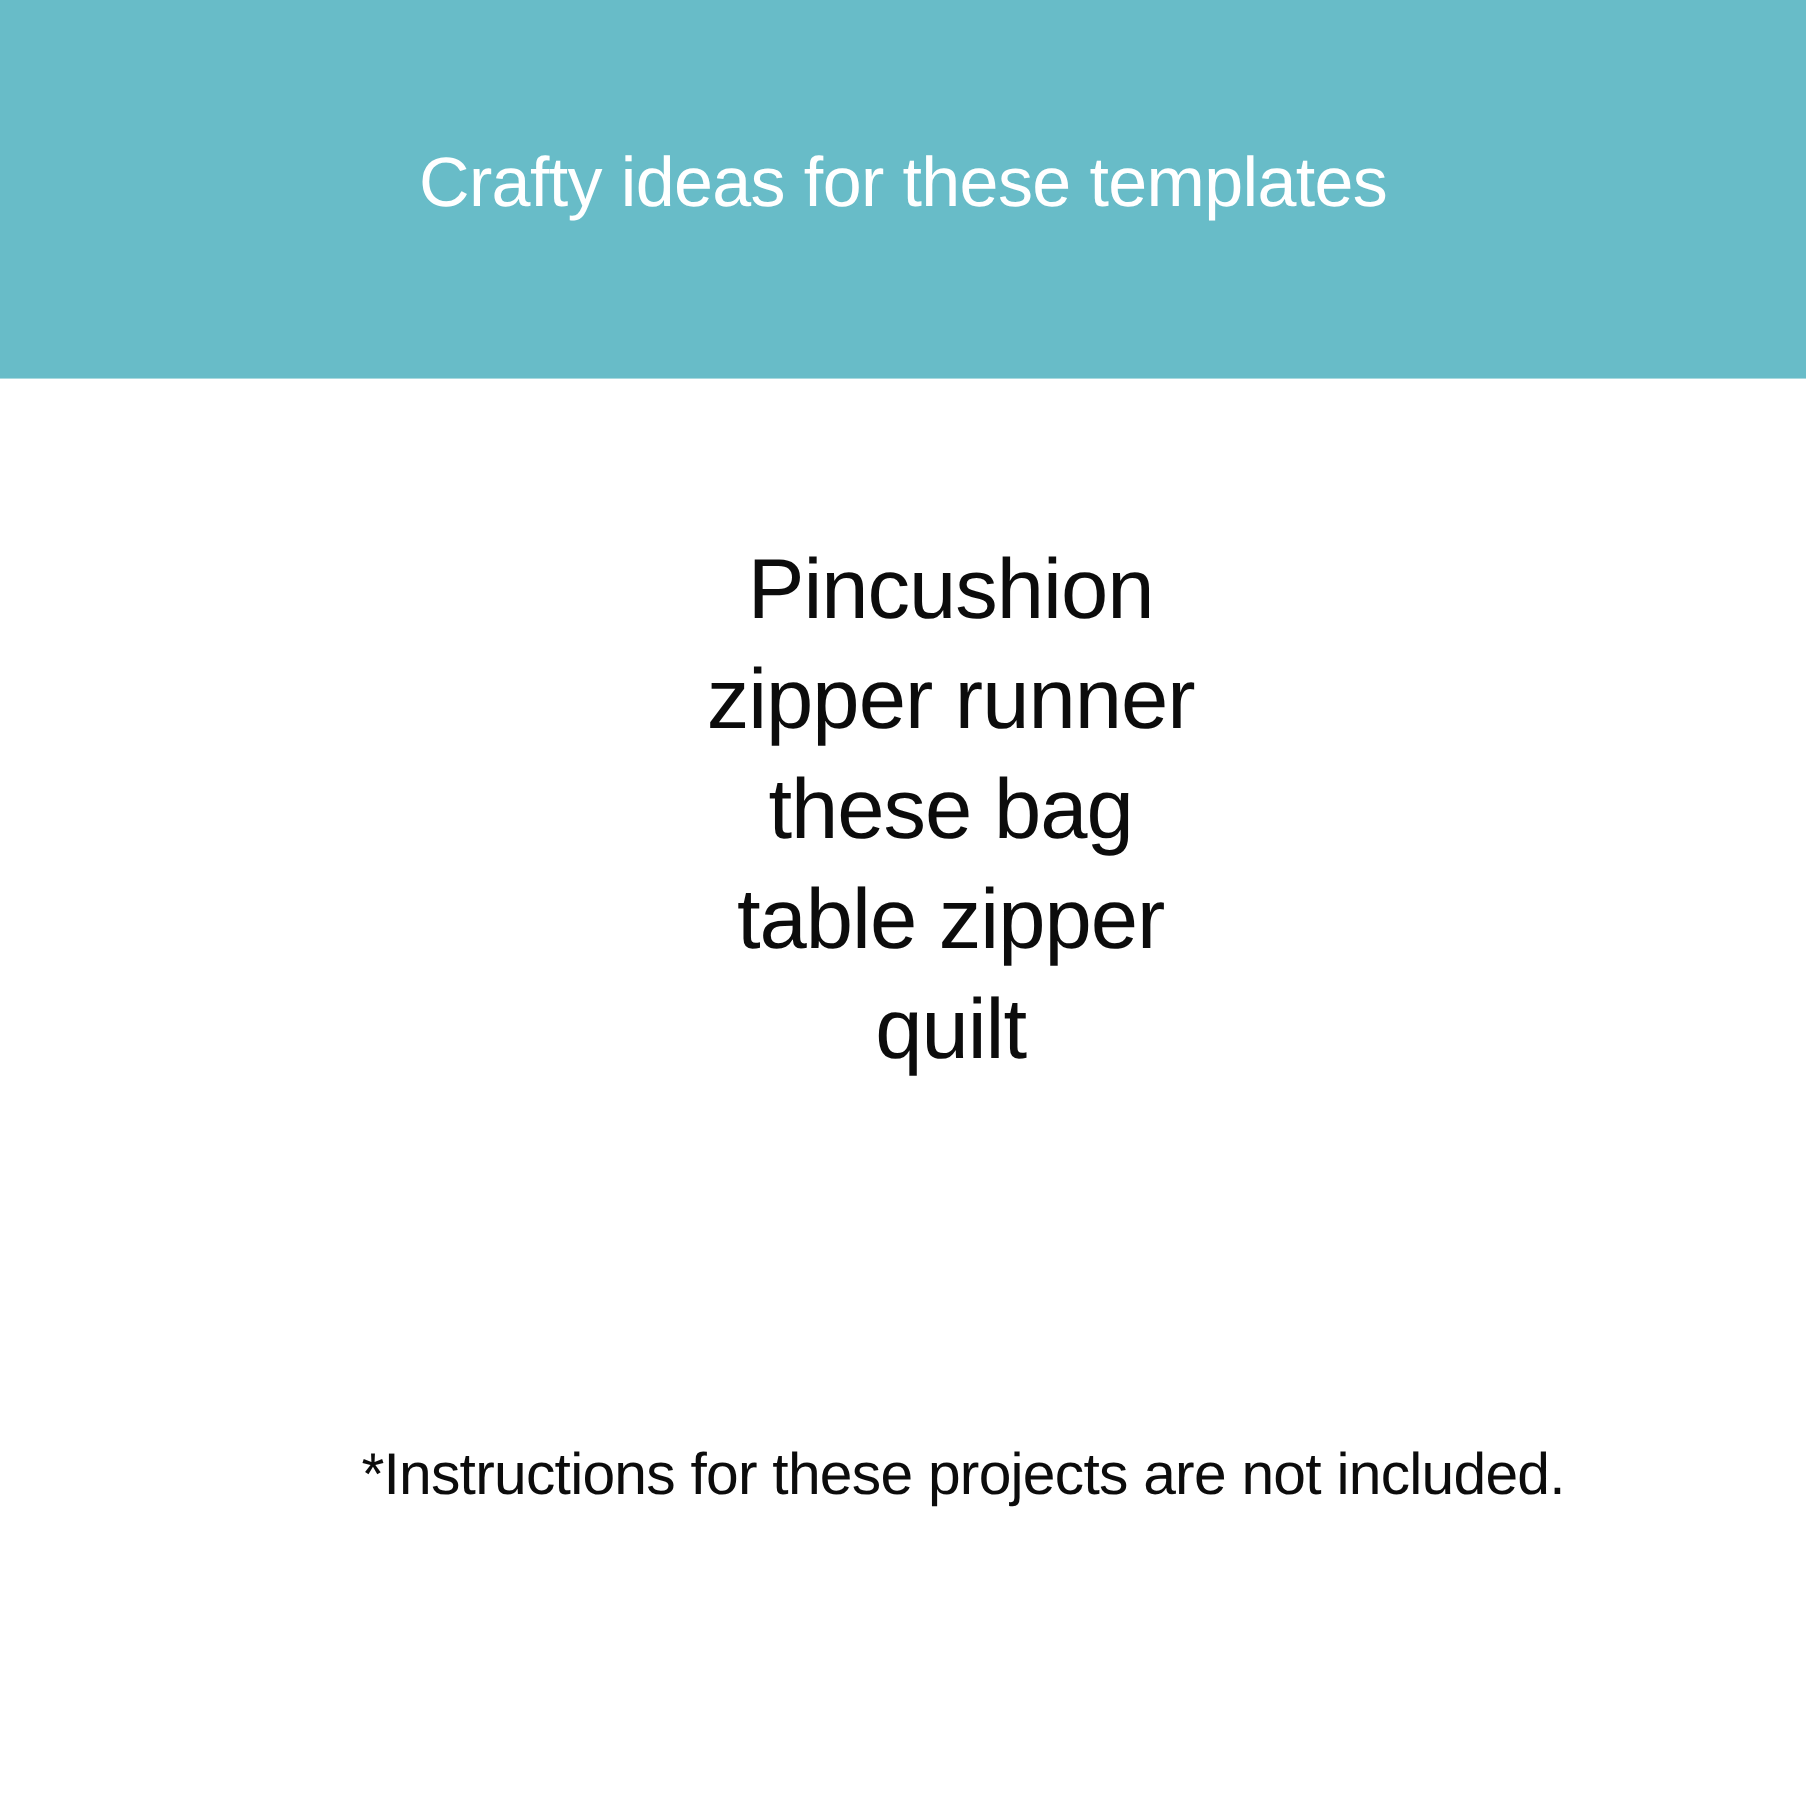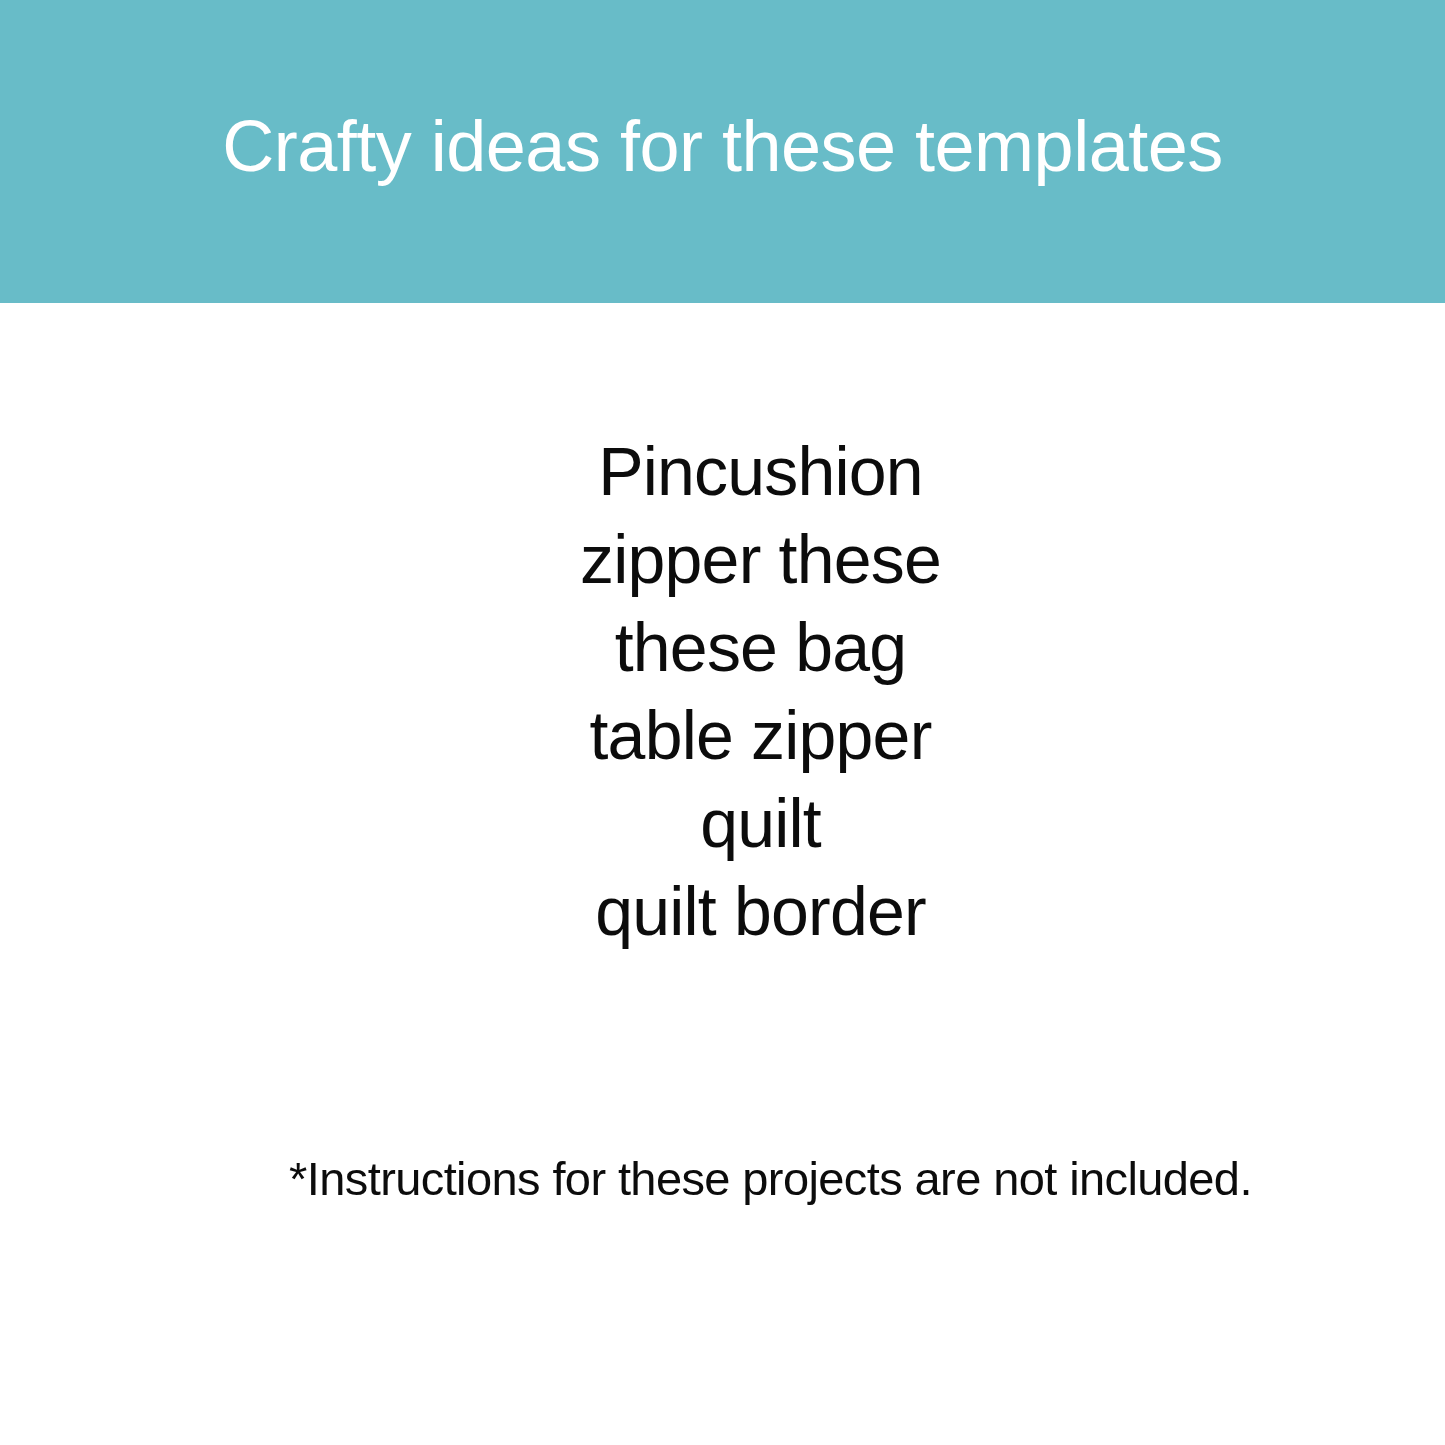--- a/index.html
+++ b/index.html
@@ -27,21 +27,21 @@
     top: 0;
     width: 1445px;
     height: 303px;
     background: #68bcc8;
     display: flex;
     align-items: center;
     justify-content: center;
   }
 
   .header-title {
-    font-size: 72px;
+    font-size: 56px;
     font-weight: 400;
     color: #ffffff;
     letter-spacing: -0.5px;
     line-height: 1;
     text-align: center;
     white-space: nowrap;
     margin: 0;
     padding: 0;
     transform: translateY(-6px);
   }
@@ -100,24 +100,23 @@
 <div class="canvas">
 
   <div class="header-banner">
     <h1 class="header-title">Crafty ideas for these templates</h1>
   </div>
 
   <div class="body-area">
 
     <div class="ideas-list">
       <span class="idea-item">Pincushion</span>
-      <span class="idea-item">zipper these</span>
+      <span class="idea-item">zipper runner</span>
       <span class="idea-item">these bag</span>
       <span class="idea-item">table zipper</span>
       <span class="idea-item">quilt</span>
-      <span class="idea-item">quilt border</span>
     </div>
 
     <div class="footnote">*Instructions for these projects are not included.</div>
 
   </div>
 
 </div>
 
 </body></html>

